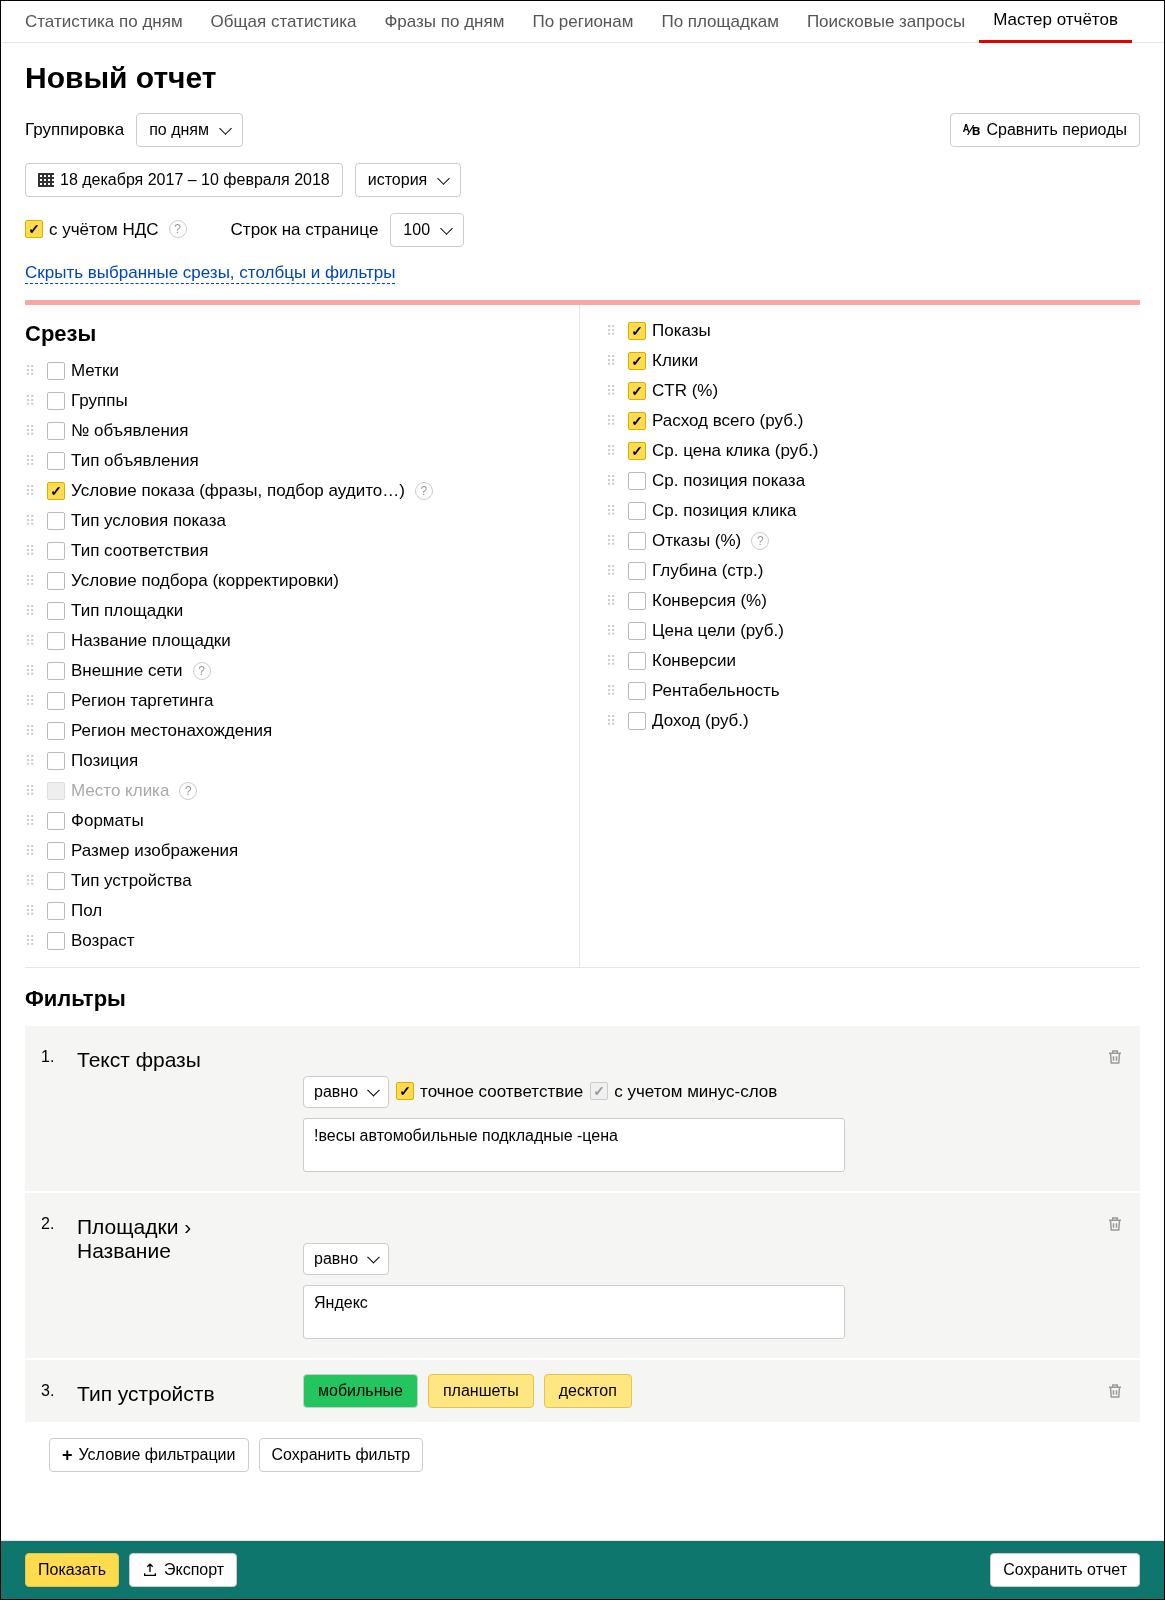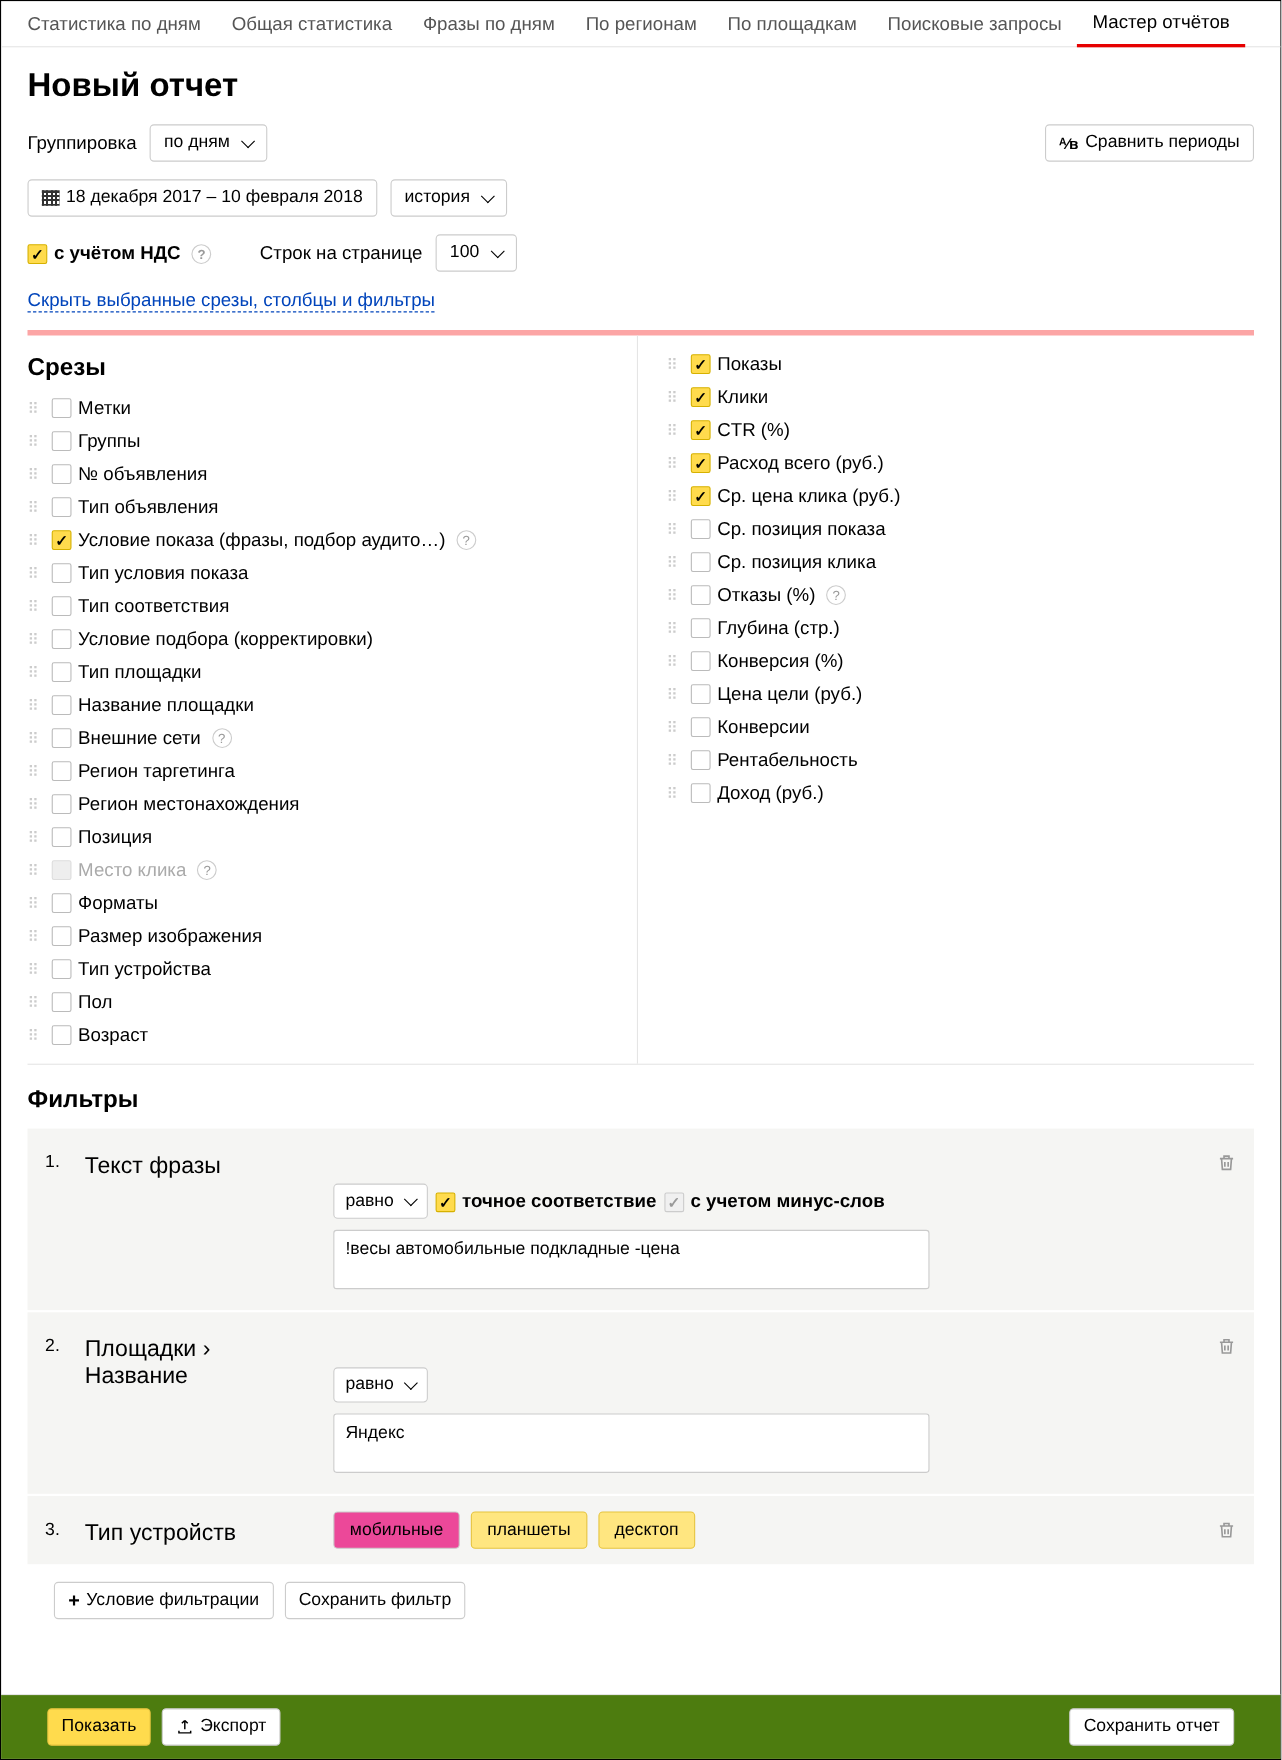--- a/index.html
+++ b/index.html
@@ -8,21 +8,21 @@
   .tabs { display: flex; gap: 0; border-bottom: 1px solid #e5e5e5; padding: 0 10px; height: 42px; align-items: center; }
   .tab { padding: 10px 14px; color: #555; cursor: pointer; font-size: 17px; }
   .tab.active { color: #000; border-bottom: 3px solid #e60000; font-weight: 400; }
   .content { padding: 18px 24px; }
   h1 { font-size: 30px; font-weight: 700; margin-bottom: 18px; }
   .row { display: flex; align-items: center; gap: 12px; margin-bottom: 16px; }
   .btn { background: #fff; border: 1px solid #ccc; border-radius: 4px; padding: 7px 12px; font-size: 16px; display: inline-flex; align-items: center; gap: 6px; cursor: pointer; }
   .btn.yellow { background: #ffdb4d; border-color: #e6c43f; color: #000; font-weight:400; }
   .label { font-size: 17px; }
   .chev::after { content: ""; display: inline-block; width: 8px; height: 8px; border-right: 1.8px solid #000; border-bottom: 1.8px solid #000; transform: rotate(45deg); margin-left: 6px; margin-bottom: 3px; }
-  .checkbox { display: inline-flex; align-items: flex-end; gap: 6px; font-weight: bold; }
+  .checkbox { display: inline-flex; align-items: flex-start; gap: 6px; }
   .cb { width: 18px; height: 18px; border: 1px solid #bbb; border-radius: 2px; display: inline-flex; align-items: center; justify-content: center; background: #fff; }
   .cb.checked { background: #ffdb4d; border-color: #d6b100; }
   .cb.checked::after { content: "✓"; font-size: 14px; font-weight: bold; color: #000; line-height: 1; }
   .cb.grey-checked { background: #f0f0f0; border-color: #ccc; }
   .cb.grey-checked::after { content: "✓"; font-size: 14px; font-weight: bold; color: #999; line-height: 1; }
   .cb.disabled { background: #eee; border-color: #ddd; }
   .help { display: inline-flex; width: 18px; height: 18px; border: 1px solid #ccc; border-radius: 50%; align-items: center; justify-content: center; font-size: 12px; color: #999; margin-left: 4px; }
   .link { color: #04b; border-bottom: 1px dashed #04b; cursor: pointer; }
   .two-col { display: flex; border-top: 5px solid #fca5a5; margin-top: 6px; }
   .col { flex: 1; padding: 16px 0; }
@@ -41,24 +41,24 @@
   .fnum { width: 20px; font-size: 16px; padding-top:8px; }
   .fname { width: 210px; font-size: 21px; padding-top:8px; }
   .fbody { flex: 1; }
   .fcontrols { display: flex; align-items: center; gap: 7px; margin-bottom: 10px; flex-wrap:wrap;margin-top:36px; }
   .select { background: #fff; border: 1px solid #ccc; border-radius: 4px; padding: 6px 30px 6px 10px; font-size: 16px; position: relative; cursor:pointer;}
   .select::after { content: ""; position: absolute; right: 10px; top: 50%; width: 8px; height: 8px; border-right: 1.8px solid #000; border-bottom: 1.8px solid #000; transform: translateY(-70%) rotate(45deg); }
   .textarea { width: 542px; min-height: 40px; border: 1px solid #ccc; background: #fff; border-radius: 3px; padding: 8px 10px; font-size: 16px; font-family: inherit; resize: vertical; }
   .textarea::-webkit-resizer { border:none; }
   .trash { color: #999; cursor: pointer; margin-left: auto; padding-top:8px; }
   .toggle-group { display: flex; gap: 10px; }
-  .toggle { background: #ec4899; border: 1px solid #ccc; border-radius: 4px; padding: 7px 14px; font-size: 16px; cursor:pointer;}
+  .toggle { background: #22c55e; border: 1px solid #ccc; border-radius: 4px; padding: 7px 14px; font-size: 16px; cursor:pointer;}
   .toggle.on { background: #ffe680; border-color: #e6c43f; }
   .footer-actions { display: flex; gap: 10px; padding: 14px 24px 0 24px; }
-  .bottom-bar { position: absolute; bottom: 0; left: 0; right: 0; background: #4d7c0f; border-top: 1px solid #e5e5e5; padding: 12px 42px; display: flex; align-items: center; gap: 10px; }
+  .bottom-bar { position: absolute; bottom: 0; left: 0; right: 0; background: #0f766e; border-top: 1px solid #e5e5e5; padding: 12px 24px; display: flex; align-items: center; gap: 10px; }
   .spacer { flex: 1; }
   .compare-btn { margin-left: auto; }
   .cal-icon { display:inline-block; width:16px; height:14px; position:relative; }
   .cal-icon::before { content:""; position:absolute; inset:0; background: repeating-linear-gradient(90deg,#000 0 2px, transparent 2px 4px), repeating-linear-gradient(0deg,#000 0 2px, transparent 2px 4px); opacity:.8;}
   .ab-icon { font-size:14px; font-weight:600; }
   .plus { font-size:18px; font-weight:600; line-height:1; }
   .export-icon { display:inline-flex; width:16px; height:16px; align-items:center; justify-content:center; }
   .grey { color:#000000; }
 </style>
 </head>

